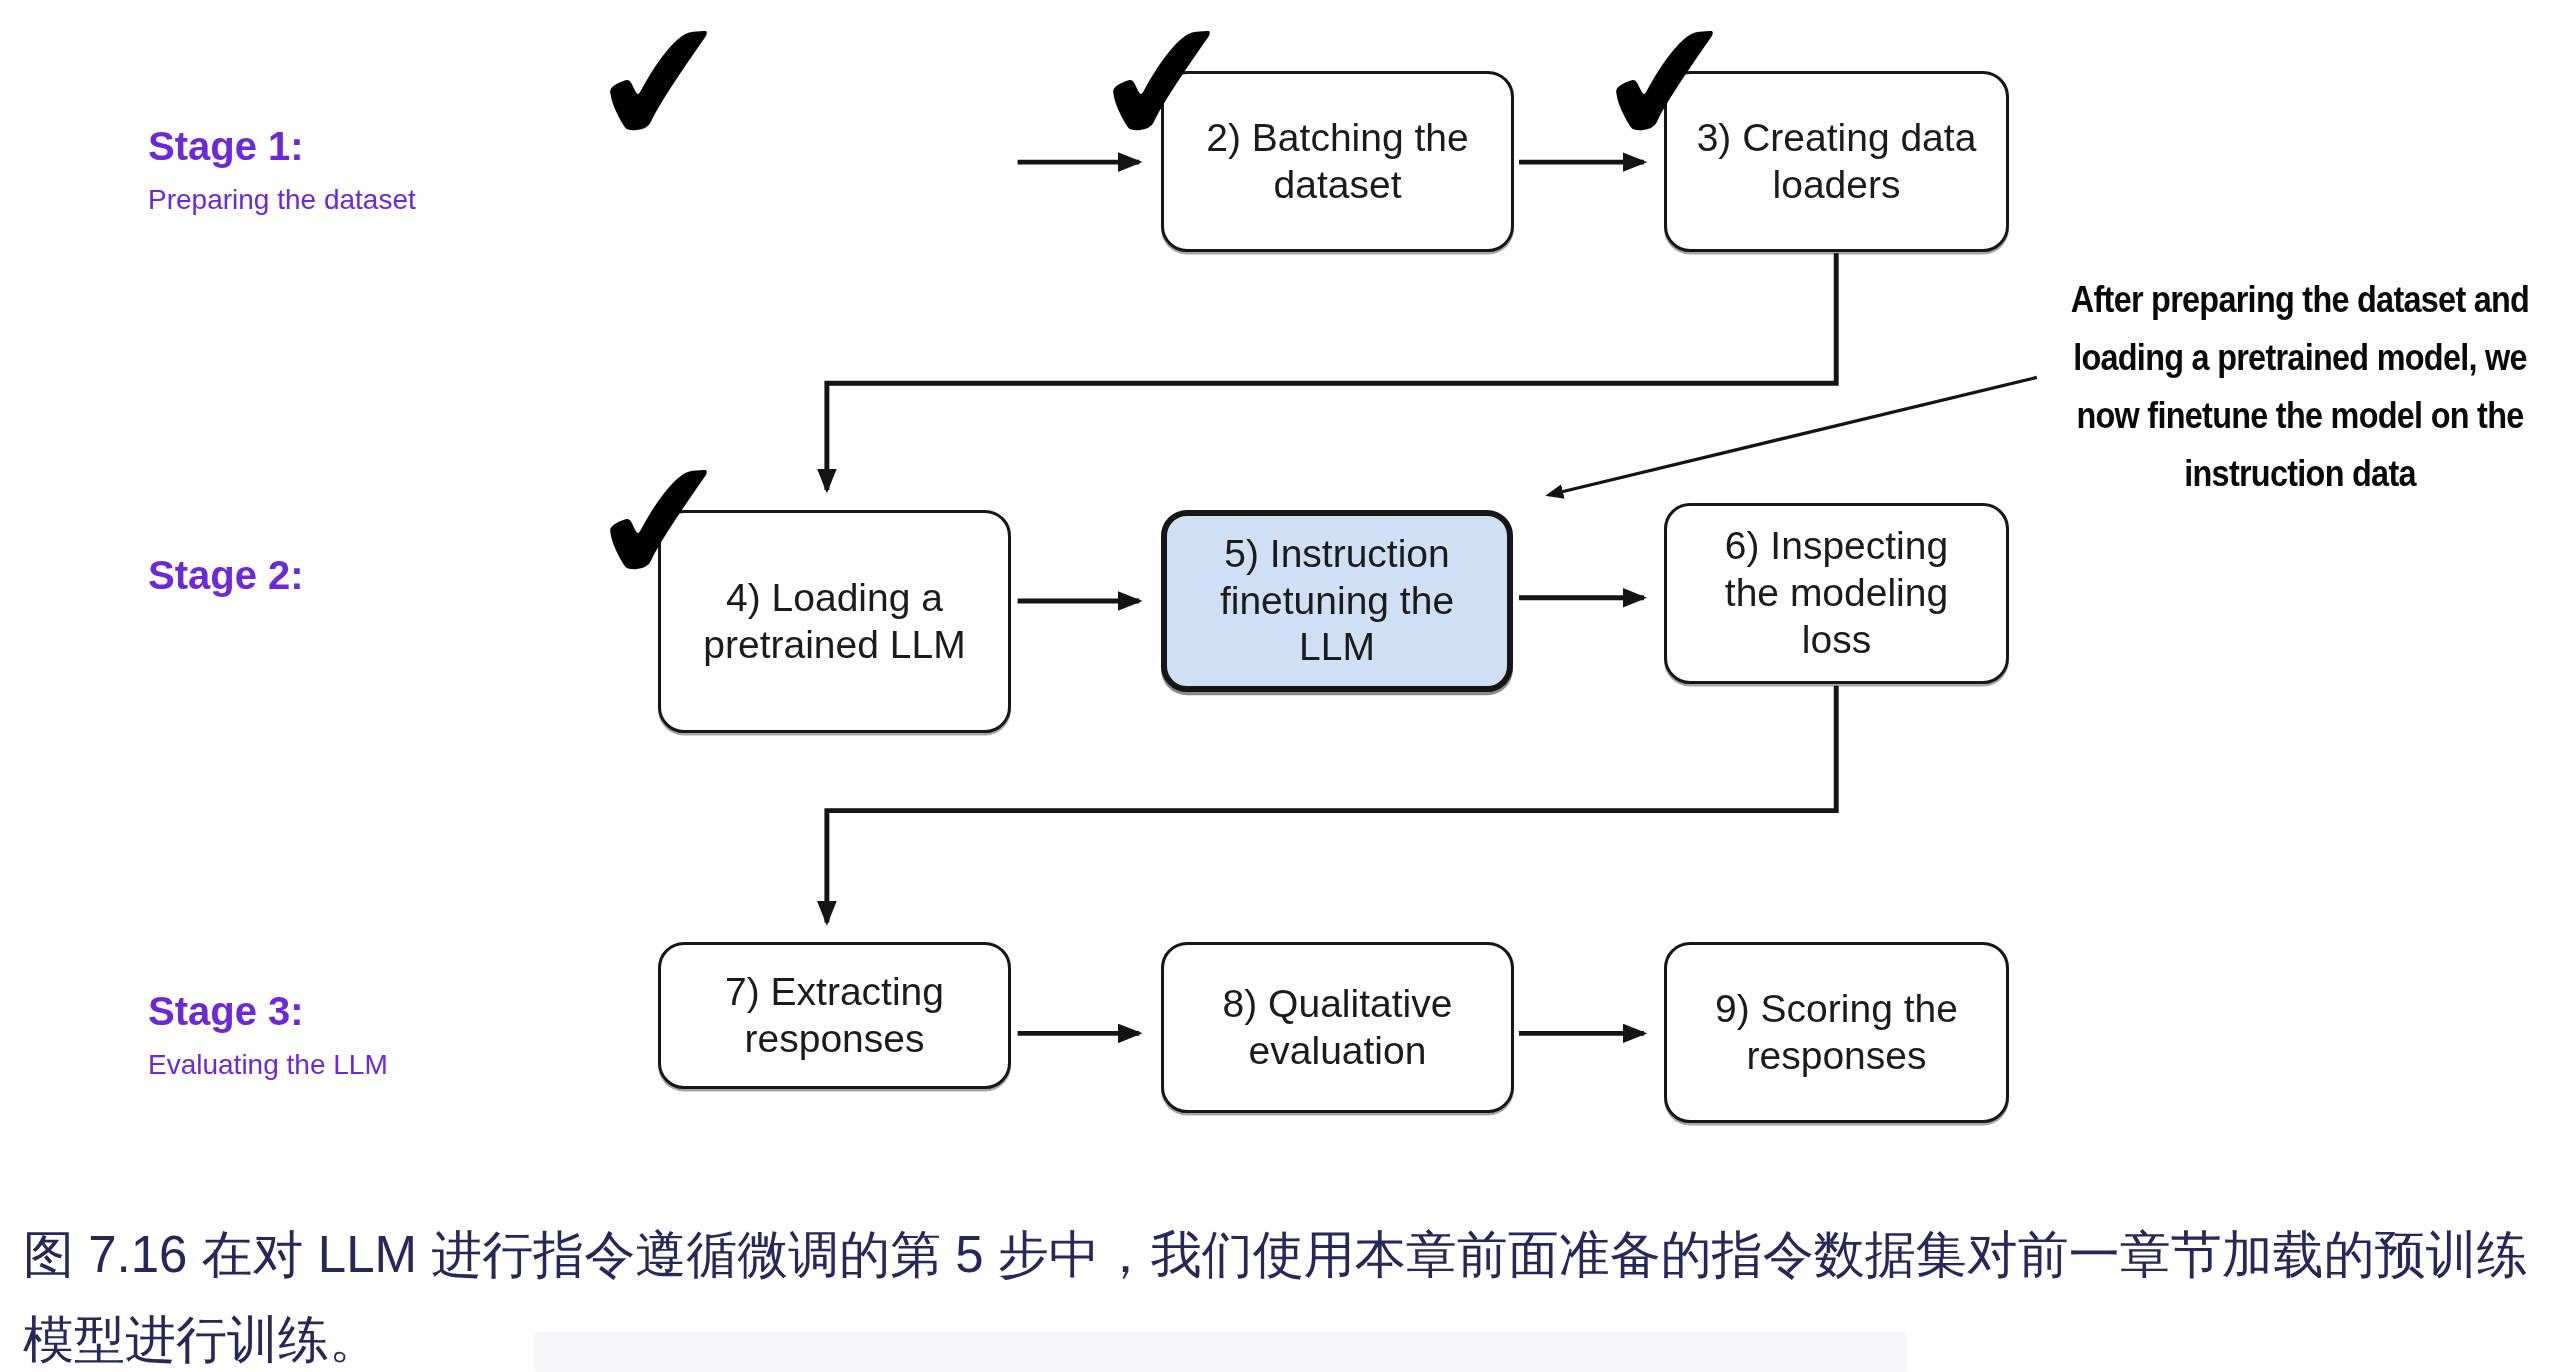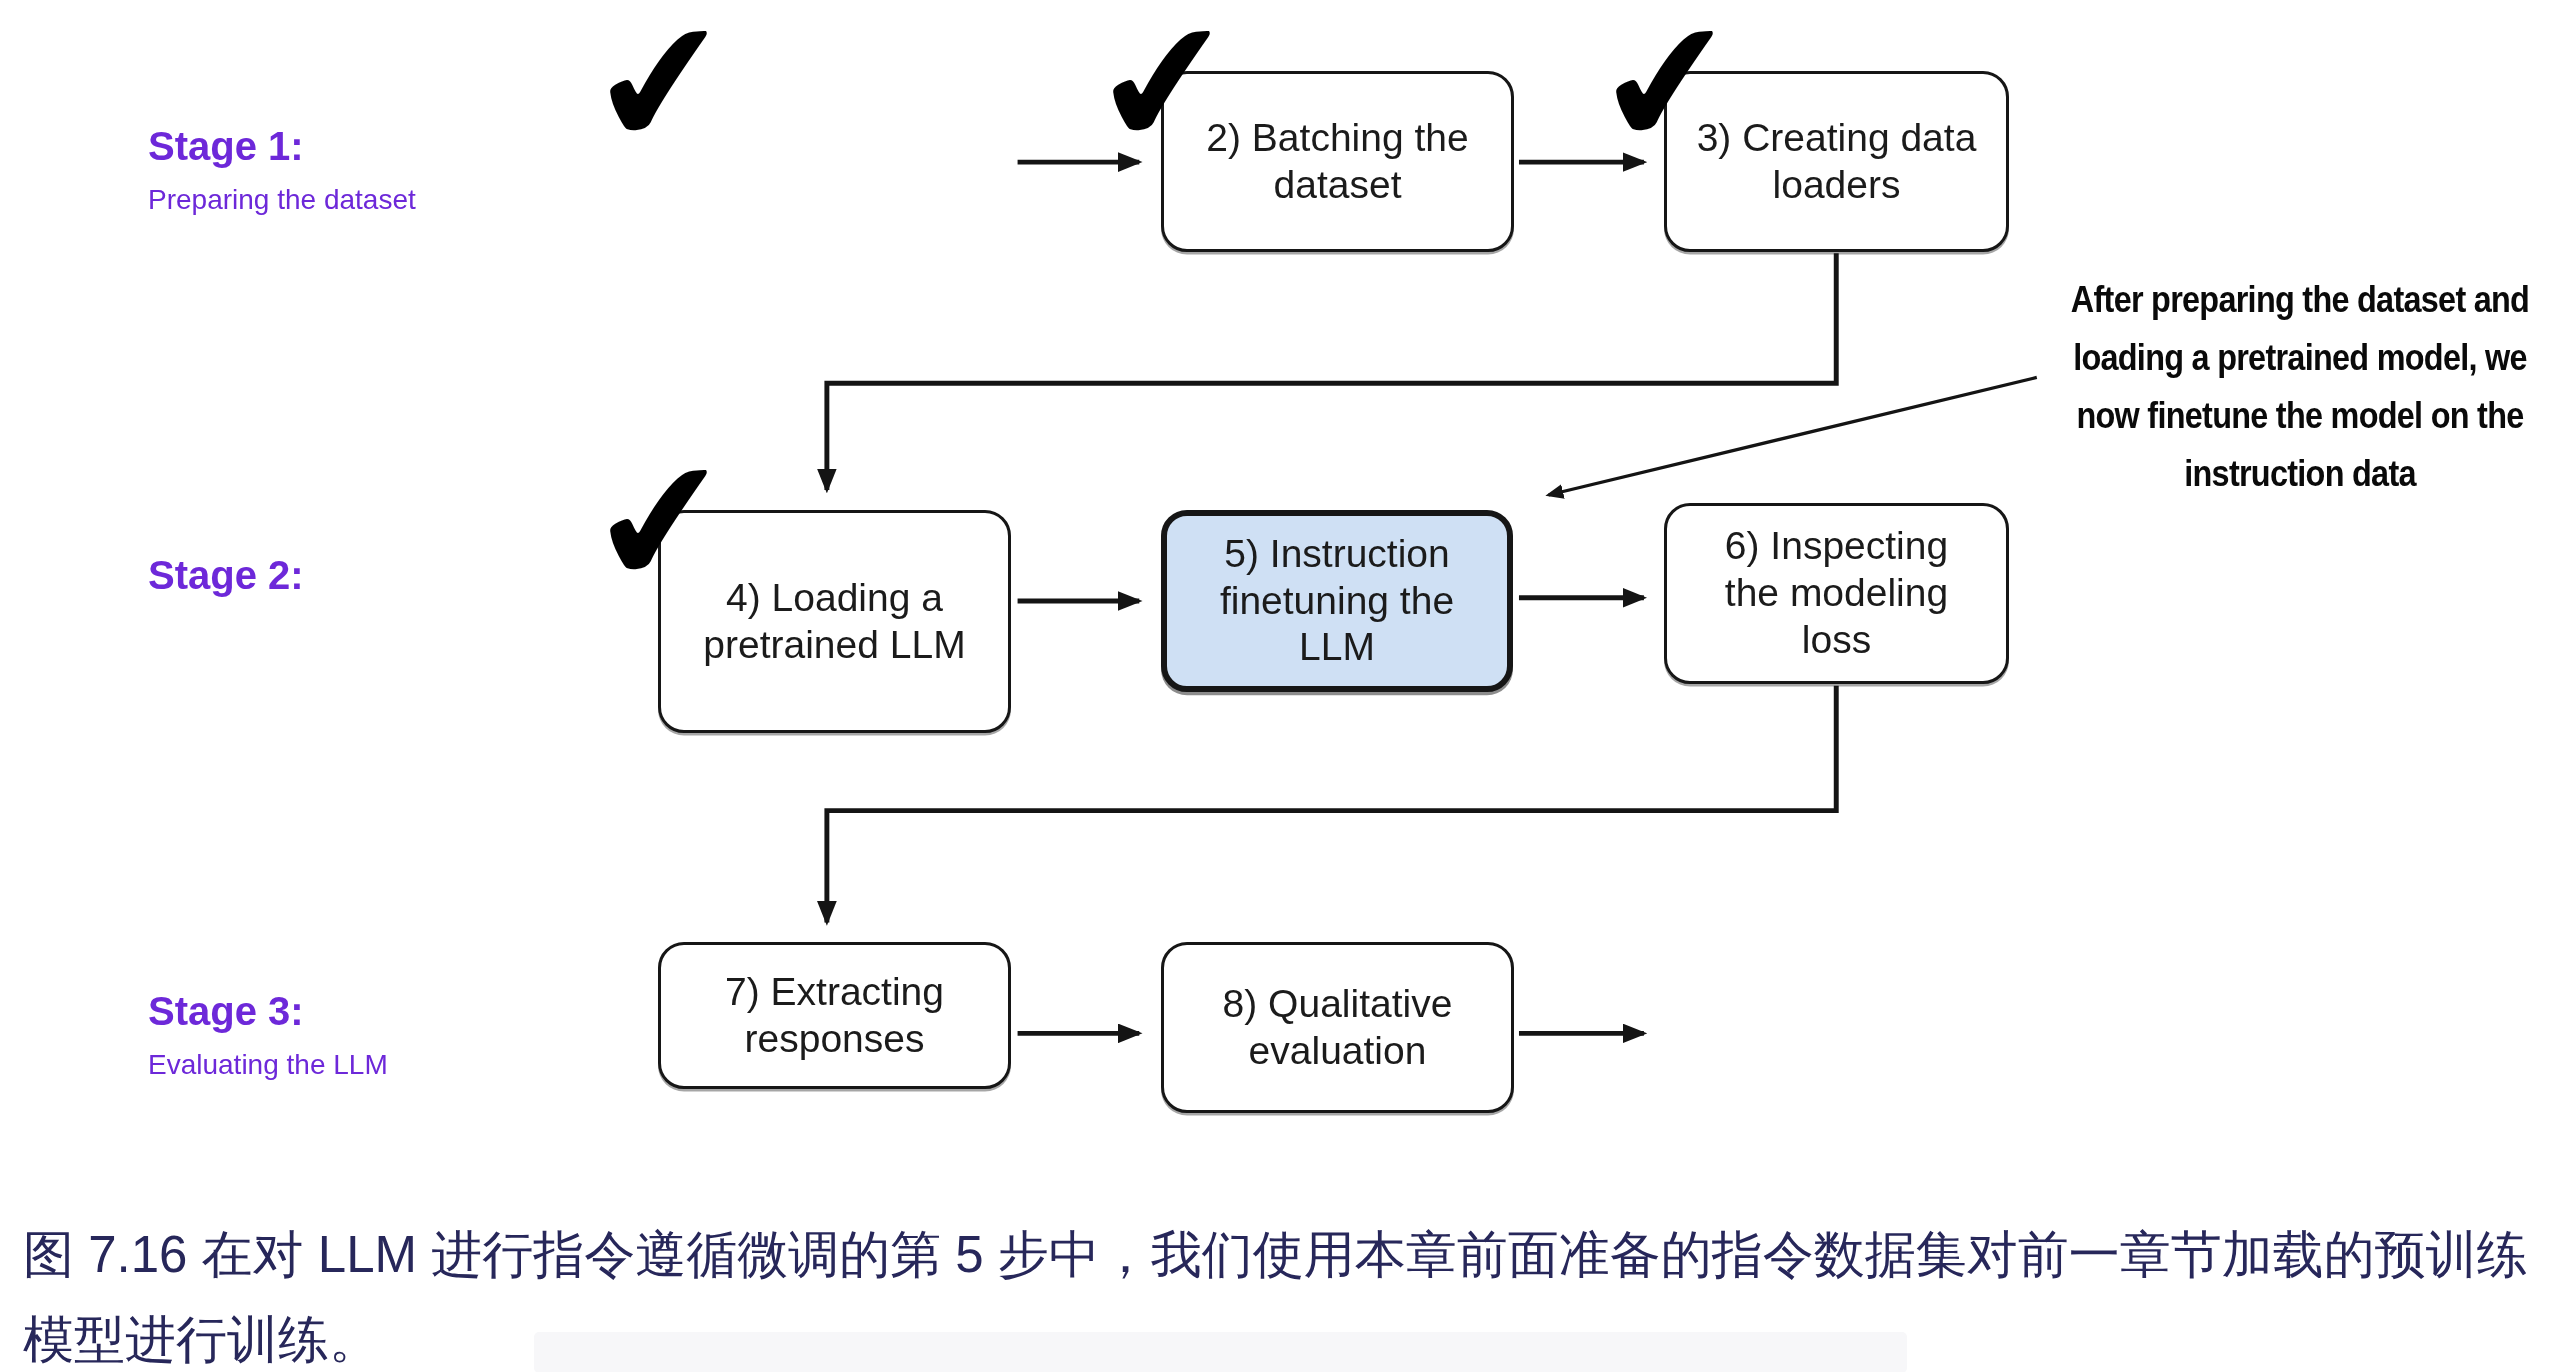--- a/index.html
+++ b/index.html
@@ -108,20 +108,21 @@
     <span class="s">Evaluating the LLM</span>
   </div>
 
   <div class="box b2">2) Batching the dataset</div>
   <div class="box b3">3) Creating data loaders</div>
   <div class="box b4">4) Loading a pretrained LLM</div>
   <div class="box b5 highlight">5) Instruction finetuning the LLM</div>
   <div class="box b6">6) Inspecting the modeling loss</div>
   <div class="box b7">7) Extracting responses</div>
   <div class="box b8">8) Qualitative evaluation</div>
+  <div class="box b9">9) Scoring the responses</div>
 
   <span class="check c1">✔</span>
   <span class="check c2">✔</span>
   <span class="check c3">✔</span>
   <span class="check c4">✔</span>
 
   <div class="annotation">
     <div>After preparing the dataset and</div>
     <div>loading a pretrained model, we</div>
     <div>now finetune the model on the</div>

